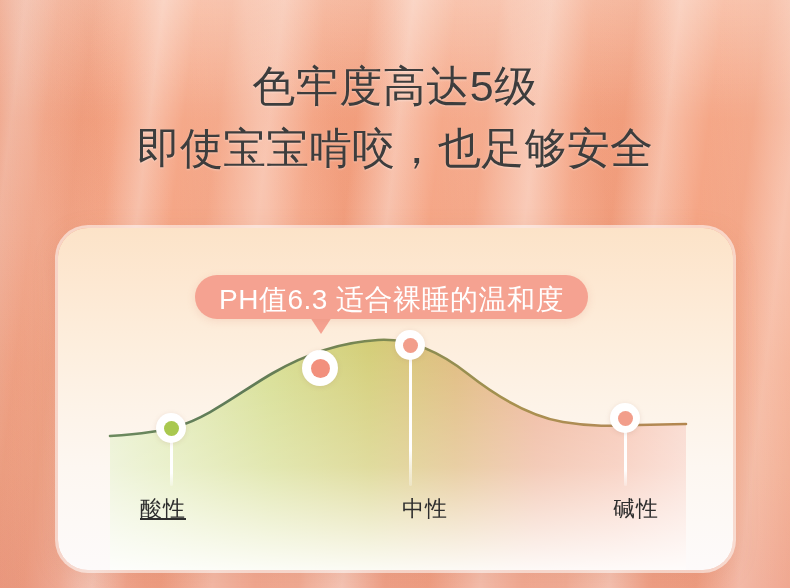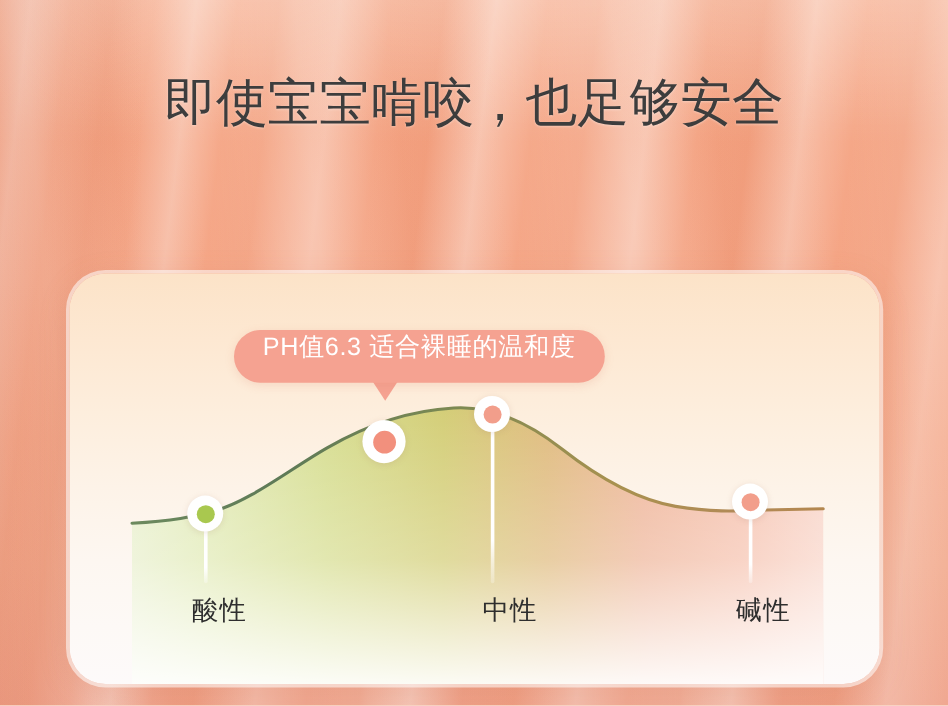--- a/index.html
+++ b/index.html
@@ -142,26 +142,26 @@
   }
 
   
   .tooltip {
     position: absolute;
     left: 195px;
     top: 275px;
     height: 44px;
     padding: 0 24px;
     display: flex;
-    align-items: flex-start;
+    align-items: flex-end;
     justify-content: center;
     border-radius: 22px;
     background: #f5a291;
     color: #ffffff;
-    font-size: 21px;
+    font-size: 28px;
     letter-spacing: .5px;
     white-space: nowrap;
     box-shadow: 0 2px 8px rgba(214,120,100,0.18);
   }
   .tooltip-tail {
     position: absolute;
     left: 310px;
     top: 317px;
     width: 0; height: 0;
     border-left: 11px solid transparent;
@@ -219,20 +219,21 @@
 
 <div id="stage">
 
   <div class="fabric-base"></div>
   <div class="fabric-folds"></div>
   <div class="fabric-folds2"></div>
   <div class="fabric-soft-top"></div>
   <div class="fabric-shade-left"></div>
 
   <div class="headline">
+    <div class="line1">色牢度高达5级</div>
     <div class="line2">即使宝宝啃咬，也足够安全</div>
   </div>
 
   <div class="card">
     <div class="chart-wrap">
       <svg class="chart-svg" viewBox="0 0 675 342" preserveAspectRatio="none">
         <defs>
           <linearGradient id="areaFill" x1="0" y1="0" x2="1" y2="0">
             <stop offset="0.00" stop-color="#E9F0CE"></stop>
             <stop offset="0.10" stop-color="#E2EBB8"></stop>
@@ -307,17 +308,17 @@
 
   <div class="dot" style="left:610px; top:403px;">
     <i style="background:#F29E8B;"></i>
   </div>
 
   <div class="tooltip-tail"></div>
   <div class="tooltip">
     <span>PH值6.3 适合裸睡的温和度</span>
   </div>
 
-  <div class="axis-label" style="left:183px; top:494px;">酸性</div>
+  <div class="axis-label" style="left:163px; top:494px;text-decoration:underline;">酸性</div>
   <div class="axis-label" style="left:410px; top:494px;margin-left:15px;">中性</div>
   <div class="axis-label" style="left:636px; top:494px;">碱性</div>
 
 </div>
 
 </body></html>

